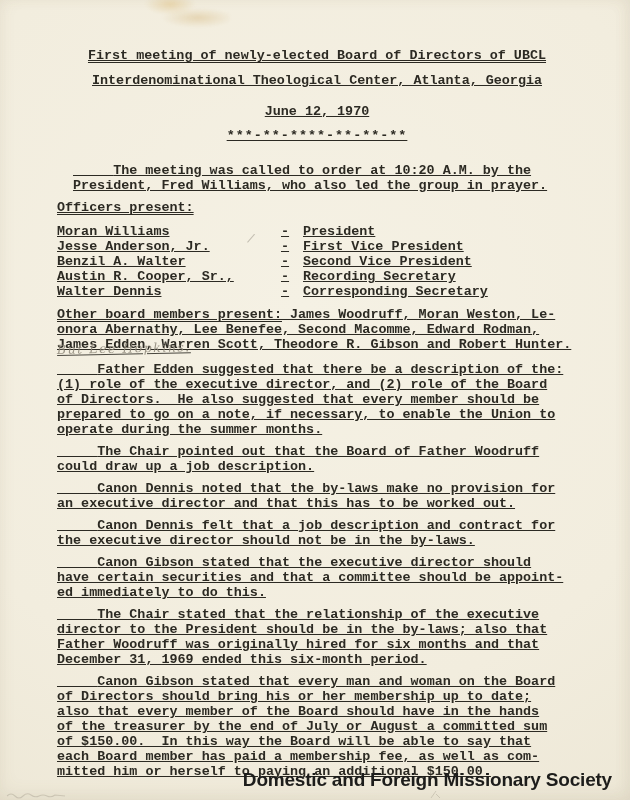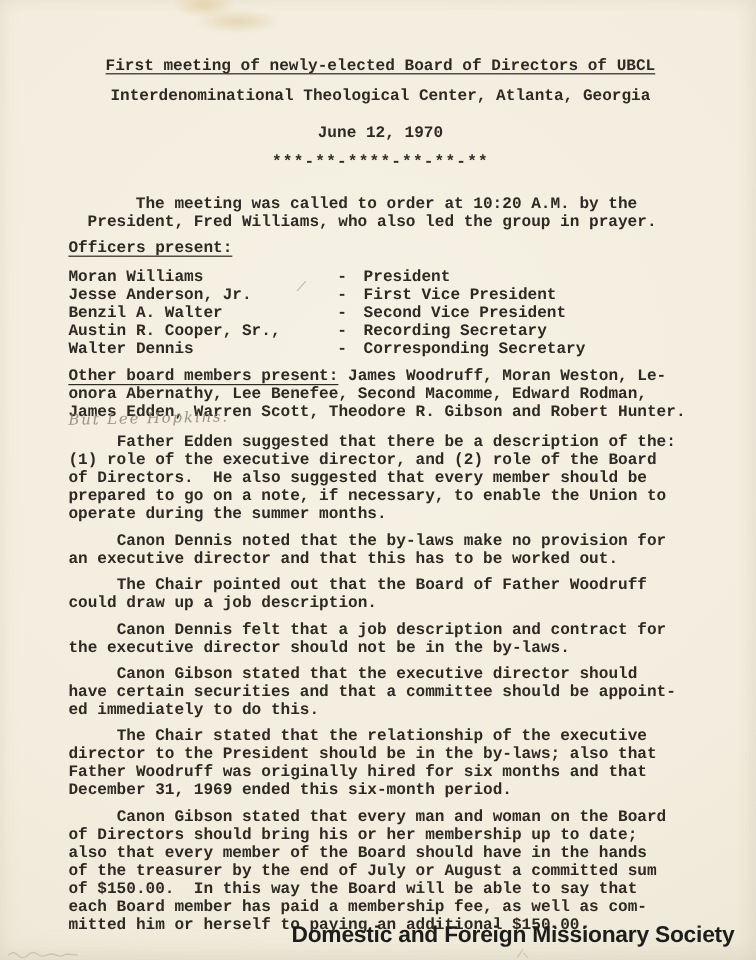--- a/index.html
+++ b/index.html
@@ -18,20 +18,21 @@
       radial-gradient(ellipse 40% 45% at 35% 30%, rgba(216,176,96,0.38), rgba(216,176,96,0) 70%),
       radial-gradient(ellipse 55% 40% at 65% 70%, rgba(200,158,80,0.30), rgba(200,158,80,0) 72%);
     filter:blur(1px);
   }
   .content{
     position:absolute;left:57px;top:48px;width:520px;
     color:#2c2a23;
     font-size:13.4px;line-height:15px;
     font-weight:bold;
     letter-spacing:0;
+    text-decoration:underline;
   }
   .center{text-align:center;}
   .u{text-decoration:underline;text-underline-offset:2.5px;text-decoration-thickness:1.4px;}
   .pre{white-space:pre-wrap;}
   .title{margin:0 0 10px 0;}
   .subtitle{margin:0 0 6px 0;}
   .dateline{margin:16px 0 9px 0;}
   .ornament{margin:0 0 20px 0;letter-spacing:1px;}
   .opening{margin:0 0 7px 16px;}
   .officers-heading{margin:0 0 9px 0;}
@@ -113,24 +114,24 @@
 onora Abernathy, Lee Benefee, Second Macomme, Edward Rodman,
 James Edden, Warren Scott, Theodore R. Gibson and Robert Hunter.</span></div>
 
     <div class="annotation">But Lee Hopkins.</div>
 
     <div class="para pre">     Father Edden suggested that there be a description of the:
 (1) role of the executive director, and (2) role of the Board
 of Directors.  He also suggested that every member should be
 prepared to go on a note, if necessary, to enable the Union to
 operate during the summer months.</div>
+    <div class="para pre">     The Chair pointed out that the Board of Father Woodruff
+could draw up a job description.</div>
     <div class="para pre">     Canon Dennis noted that the by-laws make no provision for
 an executive director and that this has to be worked out.</div>
-    <div class="para pre">     The Chair pointed out that the Board of Father Woodruff
-could draw up a job description.</div>
     <div class="para pre">     Canon Dennis felt that a job description and contract for
 the executive director should not be in the by-laws.</div>
     <div class="para pre">     Canon Gibson stated that the executive director should
 have certain securities and that a committee should be appoint-
 ed immediately to do this.</div>
     <div class="para pre">     The Chair stated that the relationship of the executive
 director to the President should be in the by-laws; also that
 Father Woodruff was originally hired for six months and that
 December 31, 1969 ended this six-month period.</div>
     <div class="para pre">     Canon Gibson stated that every man and woman on the Board

